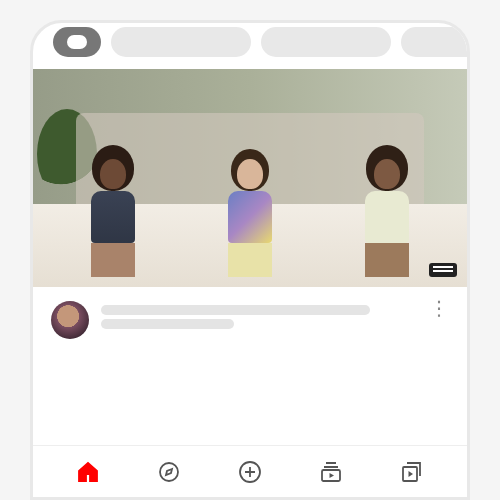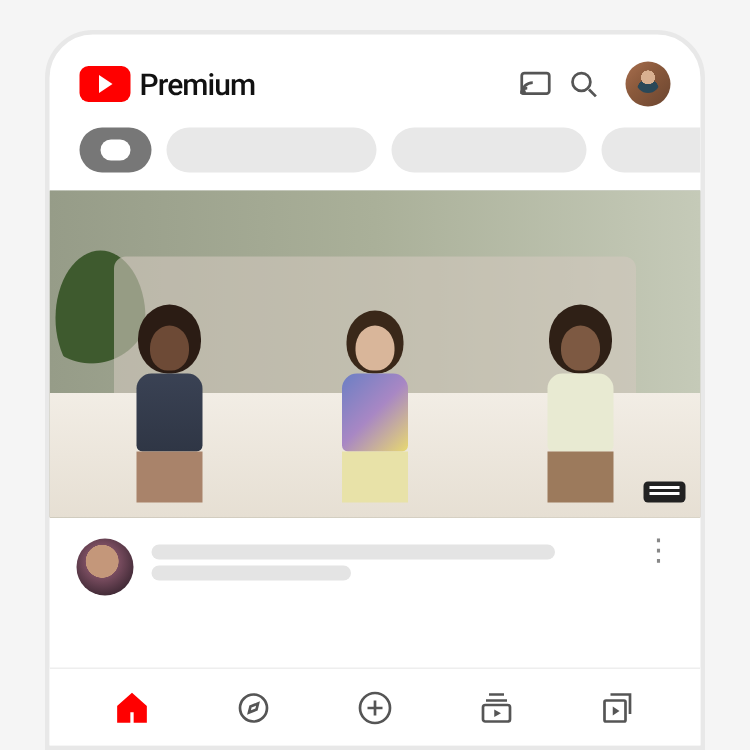--- a/index.html
+++ b/index.html
@@ -185,42 +185,20 @@
     }
     .nav-item svg { width:24px; height:24px; }
     .nav-item.active svg { fill:#ff0000; stroke:#ff0000; }
     .nav-item svg { stroke:#555; fill:none; stroke-width:1.8; }
   </style>
 </head>
 <body>
 
 <div class="phone">
 
-  <div class="header">
-    <div class="logo-box">
-      <div class="yt-icon"></div>
-      <span class="logo-text">Premium</span>
-    </div>
-    <div class="spacer"></div>
-    <div class="header-icon">
-      <svg viewBox="0 0 24 24" fill="none" stroke="currentColor" stroke-width="2">
-        <rect x="2" y="4" width="20" height="15" rx="2"></rect>
-        <path d="M2 19 a8 8 0 0 1 8 -8" stroke-width="2"></path>
-        <path d="M2 19 a4 4 0 0 1 4 -4" stroke-width="2"></path>
-        <circle cx="3" cy="18" r="1" fill="currentColor"></circle>
-      </svg>
-    </div>
-    <div class="header-icon">
-      <svg viewBox="0 0 24 24" fill="none" stroke="currentColor" stroke-width="2">
-        <circle cx="10.5" cy="10.5" r="6.5"></circle>
-        <line x1="16" y1="16" x2="21" y2="21"></line>
-      </svg>
-    </div>
-    <div class="avatar"></div>
-  </div>
 
   <div class="chips">
     <div class="chip active"></div>
     <div class="chip w1"></div>
     <div class="chip w2"></div>
     <div class="chip w3"></div>
   </div>
 
   <div class="video">
     <div class="wall"></div>

